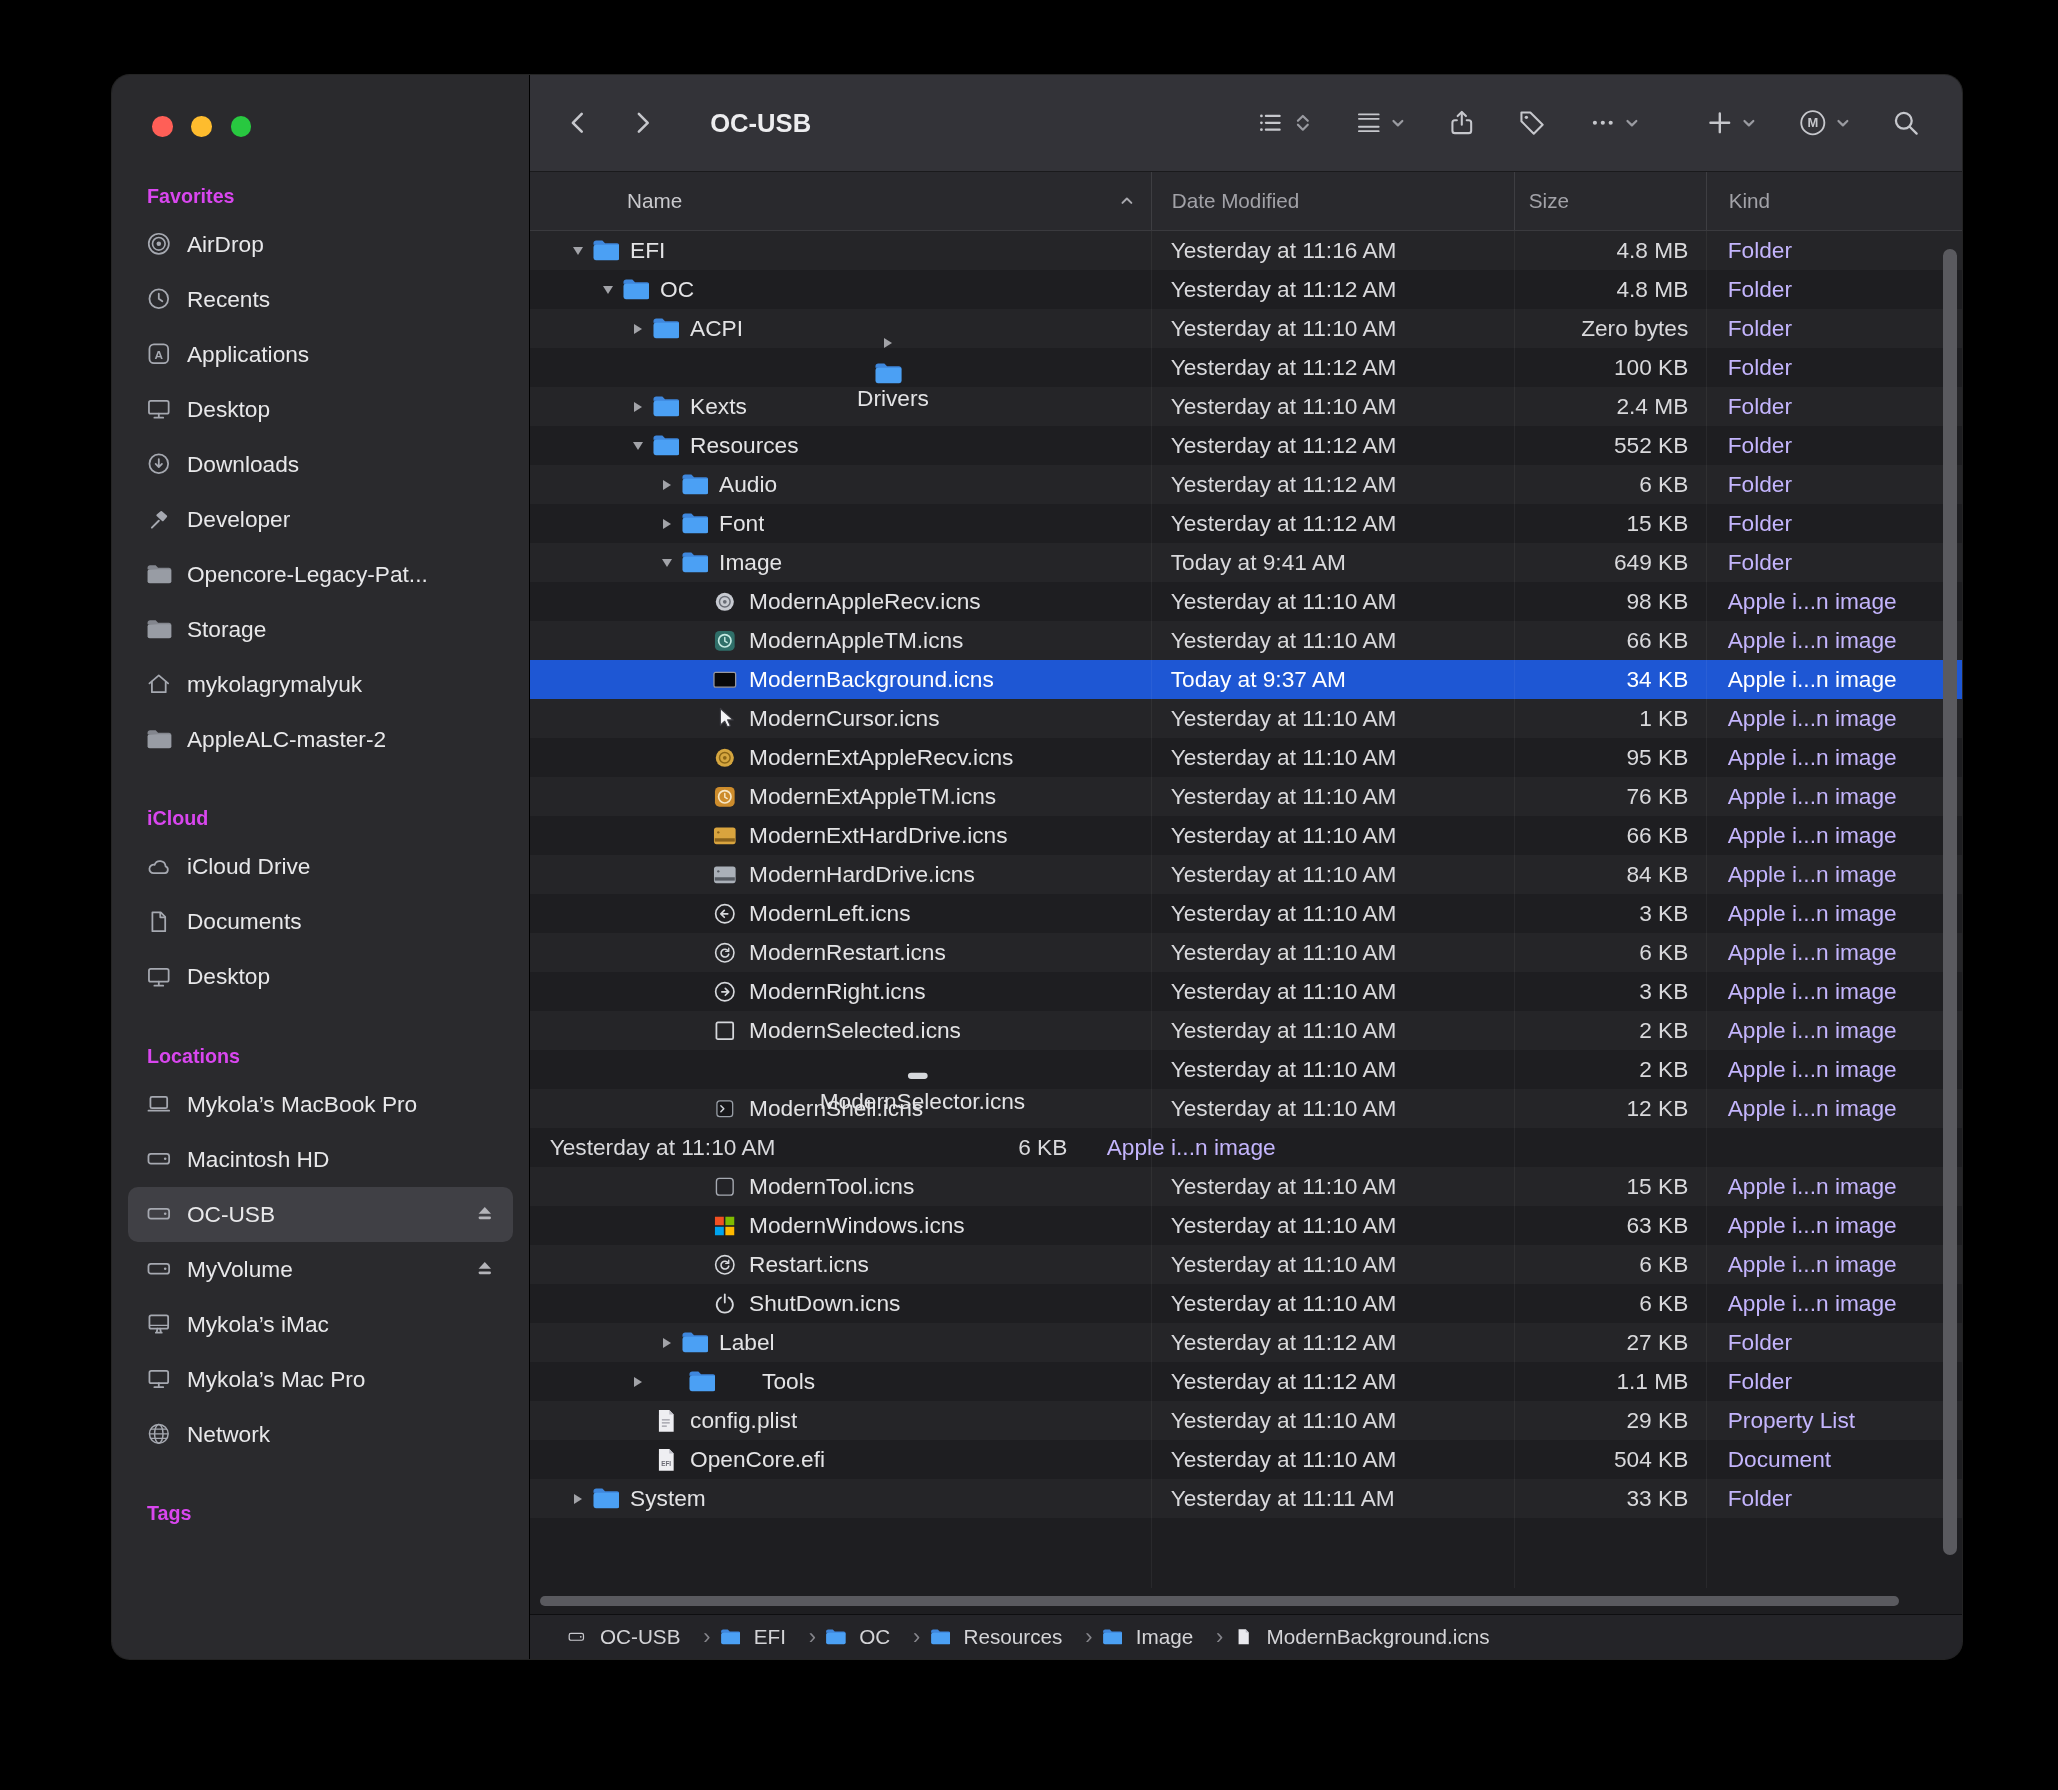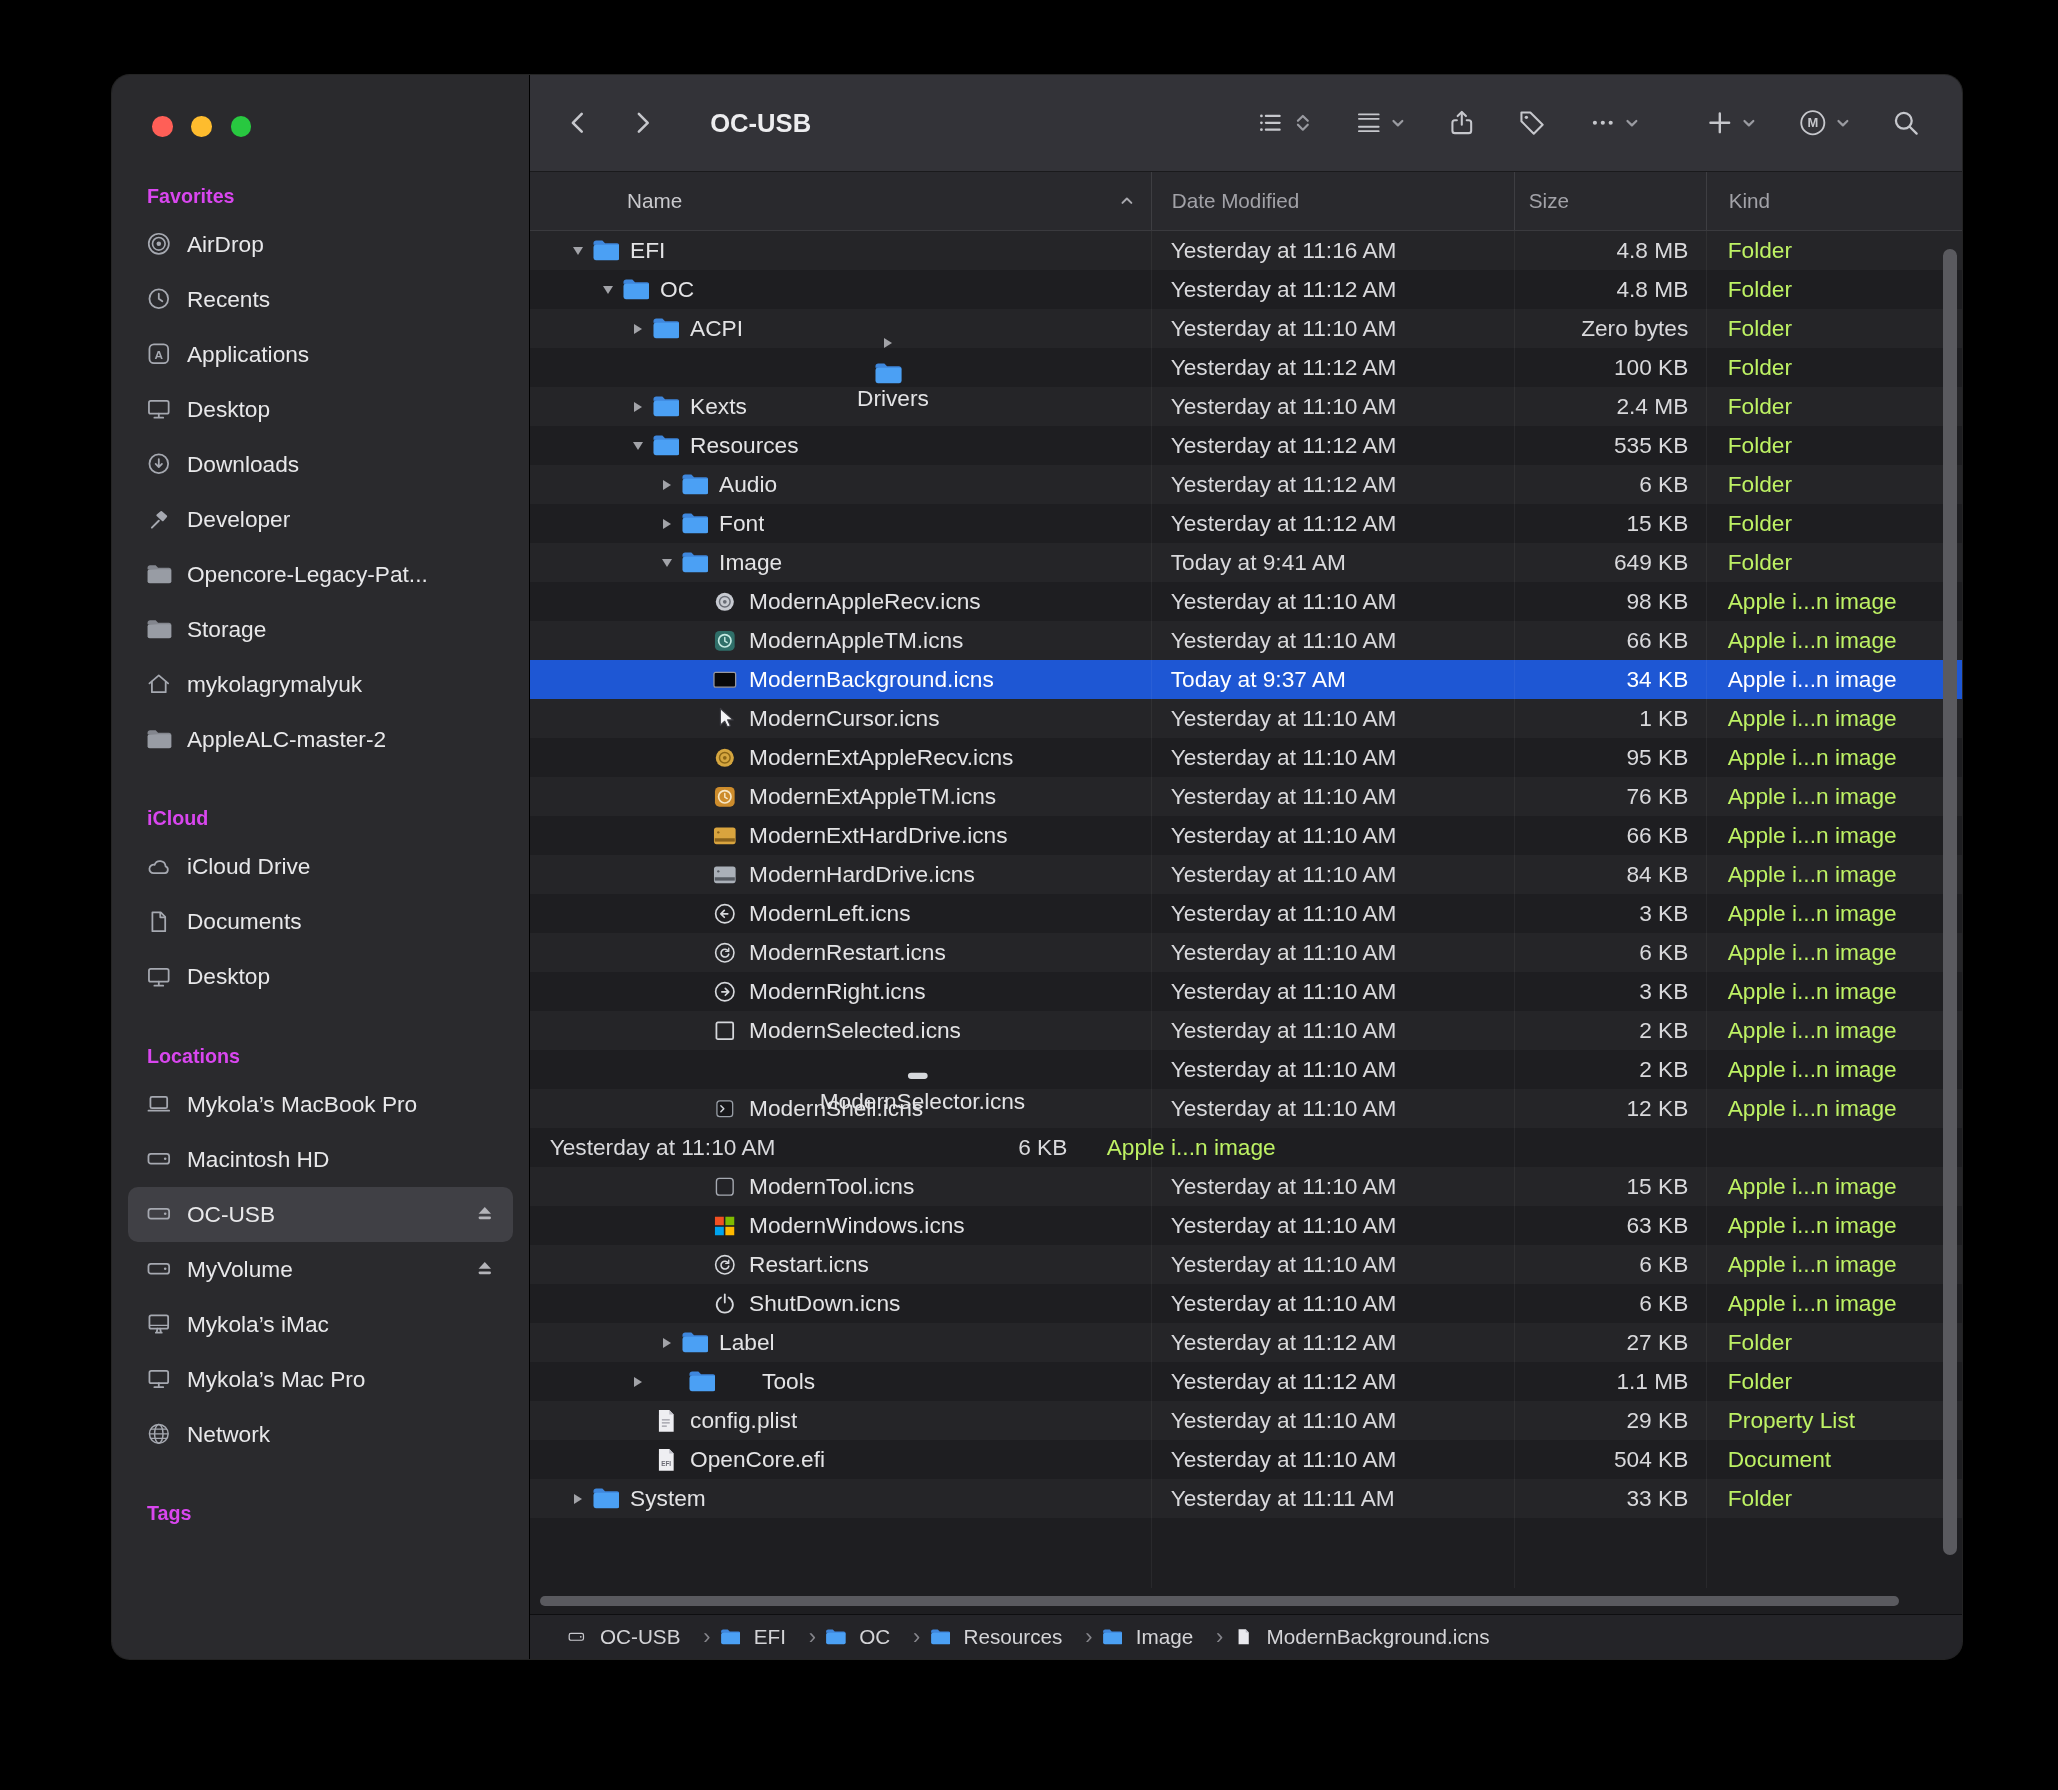--- a/index.html
+++ b/index.html
@@ -63,21 +63,21 @@
   .cell-name { flex:1; display:flex; align-items:center; min-width:0; }
   .disc { width:25.6px; height:39px; flex:none; display:flex; align-items:center; justify-content:center; }
   .disc.closed::before { content:""; border-left:8.9px solid #a2a3a8;
     border-top:5.4px solid transparent; border-bottom:5.4px solid transparent; }
   .disc.open::before { content:""; border-top:8.9px solid #a2a3a8;
     border-left:5.4px solid transparent; border-right:5.4px solid transparent; }
   .fic { width:29.6px; display:flex; align-items:center; justify-content:center; flex:none; }
   .fname { margin-left:9.9px; white-space:nowrap; overflow:hidden; text-overflow:ellipsis; }
   .cell-date { width:363px; flex:none; padding-left:19.7px; color:#d9d9dc; }
   .cell-size { width:192px; flex:none; padding-right:17.7px; text-align:right; color:#d9d9dc; }
-  .cell-kind { width:256px; flex:none; padding-left:21.7px; color:#bef264;
+  .cell-kind { width:256px; flex:none; padding-left:21.7px; color:#c4b5fd;
     white-space:nowrap; overflow:hidden; }
   .vsep { position:absolute; top:0; bottom:0; width:1px; background:rgba(255,255,255,0.05);
     pointer-events:none; z-index:2; }
   .vscroll { position:absolute; top:17.7px; right:4.9px; bottom:13.8px; width:13.8px; z-index:3; }
   .vthumb { width:13.8px; height:98.5%; background:#5a5a5f; border-radius:6.9px; }
 
   
   .hscroll-area { height:25.6px; flex:none; background:#1e1e21; position:relative; }
   .hthumb { position:absolute; left:9.9px; right:63px; top:7.9px; height:9.9px;
     background:#5a5a5f; border-radius:4.9px; }
@@ -528,21 +528,21 @@
               <span class="disc open" data-name="disclosure-triangle"></span>
               <span class="fic" data-name="folder-icon">
                 <svg width="27.6" height="22.7" viewBox="0 0 28 23">
                   <path d="M1.5 5.8V4.2c0-1.5 1.2-2.7 2.7-2.7h6.3l2.7 2.7h12.1c1.5 0 2.7 1.2 2.7 2.7v1z" fill="#3e87dd"></path>
                   <rect x="1.5" y="5.8" width="26.5" height="15.7" rx="2.4" fill="#4ba0f4"></rect>
                 </svg>
               </span>
               <span class="fname" data-name="file-name">Resources</span>
             </div>
             <div class="cell-date" data-name="date-modified-cell">Yesterday at 11:12 AM</div>
-            <div class="cell-size" data-name="size-cell">535 KB</div>
+            <div class="cell-size" data-name="size-cell">552 KB</div>
             <div class="cell-kind" data-name="kind-cell">Folder</div>
           </div>
           <div class="row" data-name="file-row">
             <div class="cell-name" data-name="file-name-cell" style="padding-left: 124px;">
               <span class="disc closed" data-name="disclosure-triangle"></span>
               <span class="fic" data-name="folder-icon">
                 <svg width="27.6" height="22.7" viewBox="0 0 28 23">
                   <path d="M1.5 5.8V4.2c0-1.5 1.2-2.7 2.7-2.7h6.3l2.7 2.7h12.1c1.5 0 2.7 1.2 2.7 2.7v1z" fill="#3e87dd"></path>
                   <rect x="1.5" y="5.8" width="26.5" height="15.7" rx="2.4" fill="#4ba0f4"></rect>
                 </svg>

